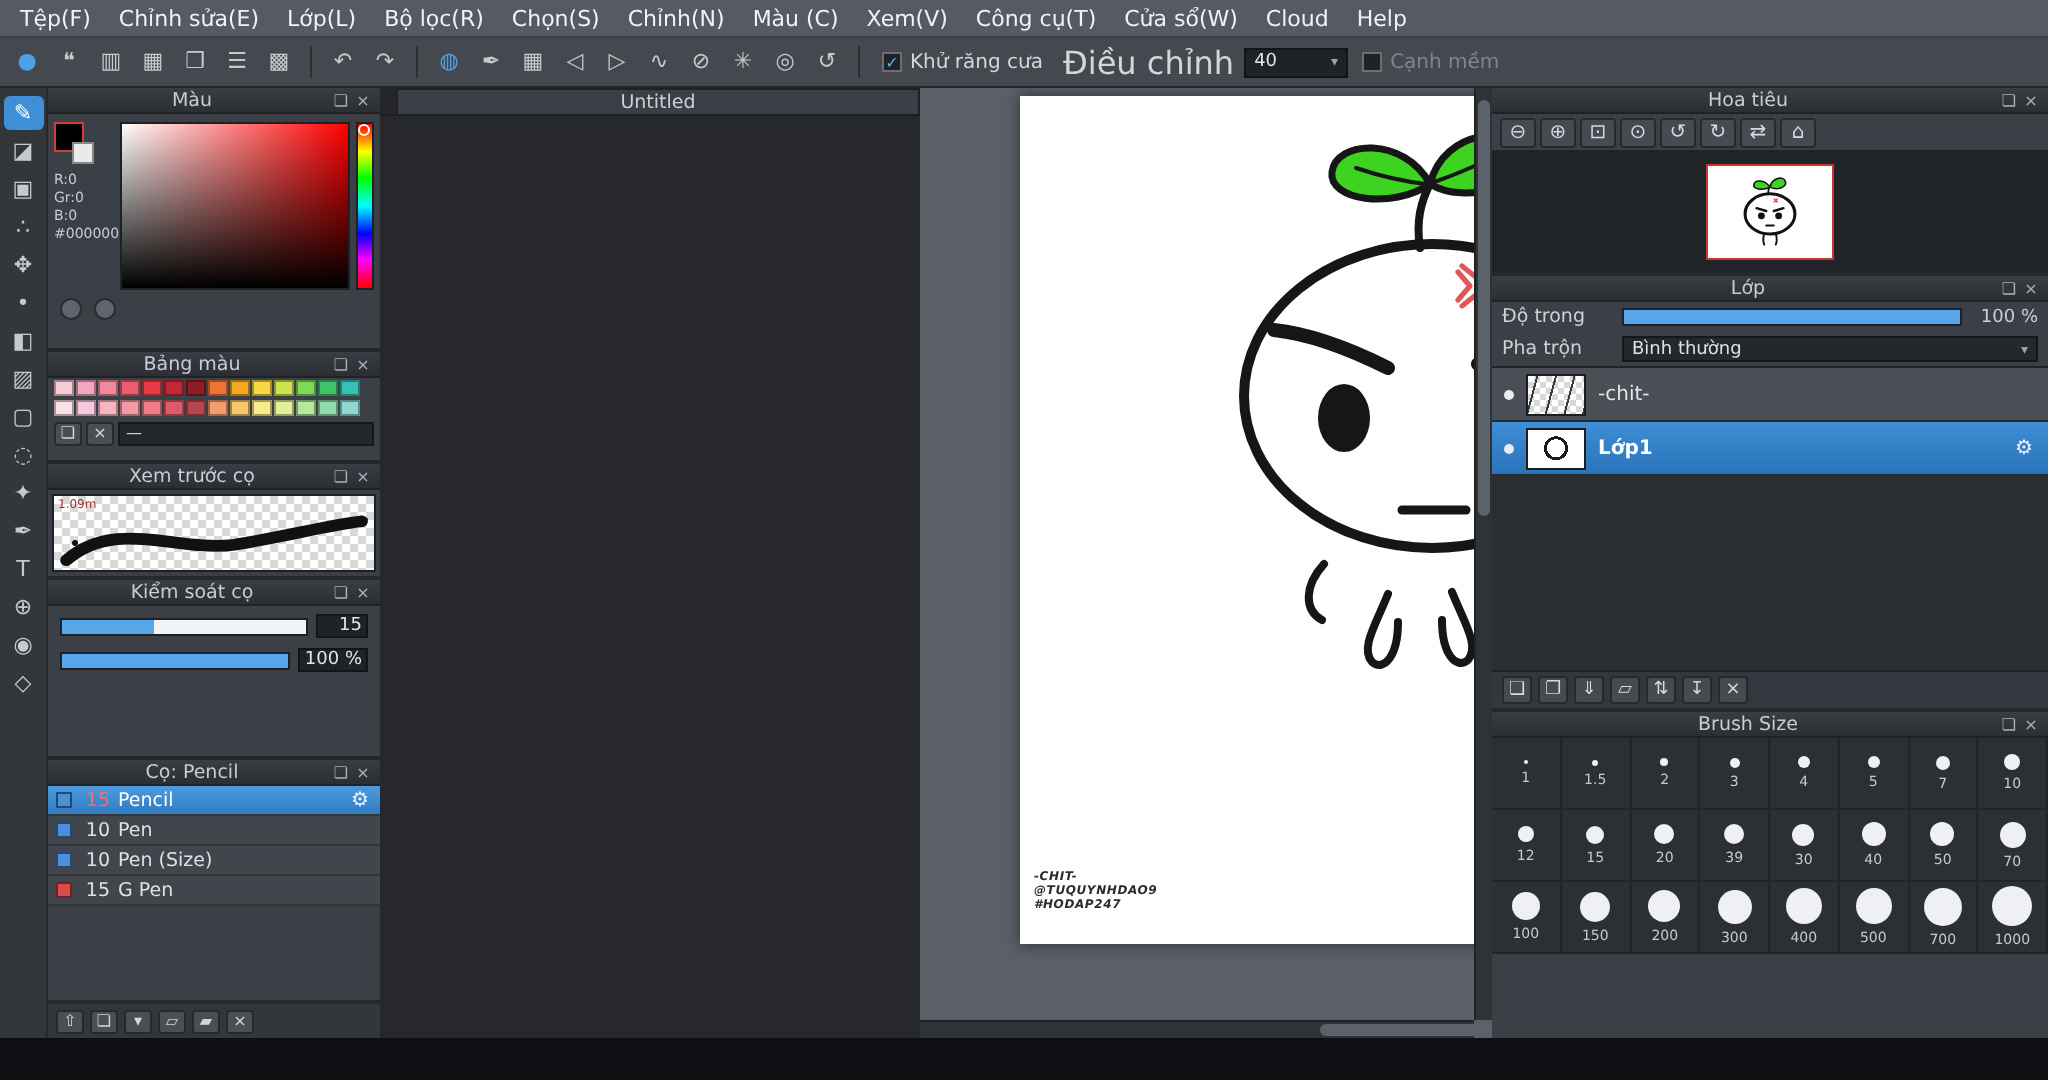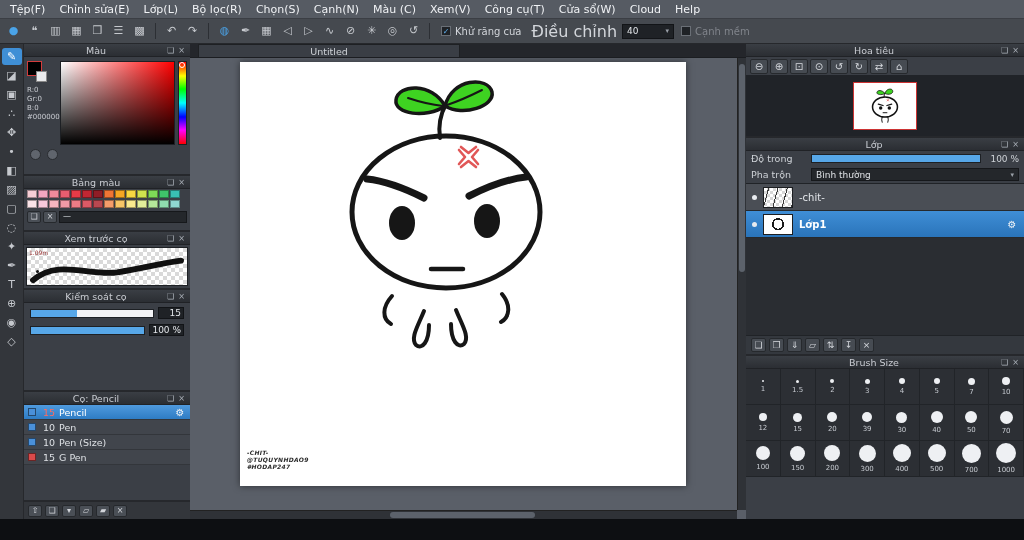--- a/index.html
+++ b/index.html
@@ -22,21 +22,21 @@
   .tb-label{font-size:16px;color:#d3d6db;margin:0 3px;white-space:nowrap}
   .tb-combo{width:52px;height:15px;background:#1f2226;border:1px solid #121417;color:#e2e5e9;font-size:9px;display:flex;align-items:center;padding:0 4px;cursor:pointer}
   .tb-combo .caret{margin-left:auto;font-size:7px;color:#9aa0a8}
 
   
   .main{position:absolute;top:44px;left:0;right:0;bottom:21px;display:flex;background:#26282c}
   .toolstrip{width:24px;background:#33363b;display:flex;flex-direction:column;align-items:center;padding-top:4px;gap:2px;flex:none;border-right:1px solid #26282c}
   .ts-icon{width:20px;height:17px;line-height:17px;text-align:center;font-size:11px;color:#c6c9ce;border-radius:3px;cursor:pointer}
   .ts-icon.active{background:#3f8fd6;color:#fff}
   .leftcol{width:166px;display:flex;flex-direction:column;gap:2px;flex:none}
-  .canvascol{width:556px;display:flex;flex-direction:column;flex:none}
+  .canvascol{width:556px;display:flex;flex:none}
   .rightcol{width:278px;display:flex;flex-direction:column;gap:2px;flex:none}
 
   
   .panel{background:#3b3f46;display:flex;flex-direction:column;overflow:hidden;flex:none}
   .panel.grow{flex:1}
   .ptitle{height:13px;flex:none;background:linear-gradient(#3a3e44,#2b2e33);border-bottom:1px solid #202226;display:flex;align-items:flex-start;padding:0 3px}
   .ptxt{flex:1;text-align:center;font-size:9.5px;color:#c9ccd2;line-height:13px}
   .pctl{width:11px;text-align:center;font-size:8px;color:#aab0b8;cursor:pointer;line-height:13px}
   .panel-void{flex:1}
 
@@ -131,21 +131,21 @@
 
 <div class="app">
 
   <div class="menubar">
 
   <span class="menu-item">Tệp(F)</span>
       <span class="menu-item">Chỉnh sửa(E)</span>
       <span class="menu-item">Lớp(L)</span>
       <span class="menu-item">Bộ lọc(R)</span>
       <span class="menu-item">Chọn(S)</span>
-      <span class="menu-item">Cạnh(N)</span>
+      <span class="menu-item">Chỉnh(N)</span>
       <span class="menu-item">Màu (C)</span>
       <span class="menu-item">Xem(V)</span>
       <span class="menu-item">Công cụ(T)</span>
       <span class="menu-item">Cửa sổ(W)</span>
       <span class="menu-item">Cloud</span>
       <span class="menu-item">Help</span>
     </div>
 
   <div class="toolbar">
     <div class="tb-group">
@@ -318,21 +318,21 @@
         </div>
         <div class="slider-row">
           <div class="slider">
               <div class="fill" style="width: 100%;"></div>
             </div>
           <span class="val-box">100 %</span>
         </div>
         <div class="panel-void"></div>
       </section>
 
-      <section class="panel" style="height:108px">
+      <section class="panel" style="height:120px">
         <header class="ptitle">
           <span class="ptxt">Cọ: Pencil</span>
           <span class="pctl">❏</span>
           <span class="pctl">×</span>
         </header>
         <div class="brush-list">
 
             <div class="brush-row selected">
               <span class="b-swatch" style="background: rgb(74, 144, 217);"></span>
               <span class="b-size" style="color: rgb(255, 107, 94);">15</span>

